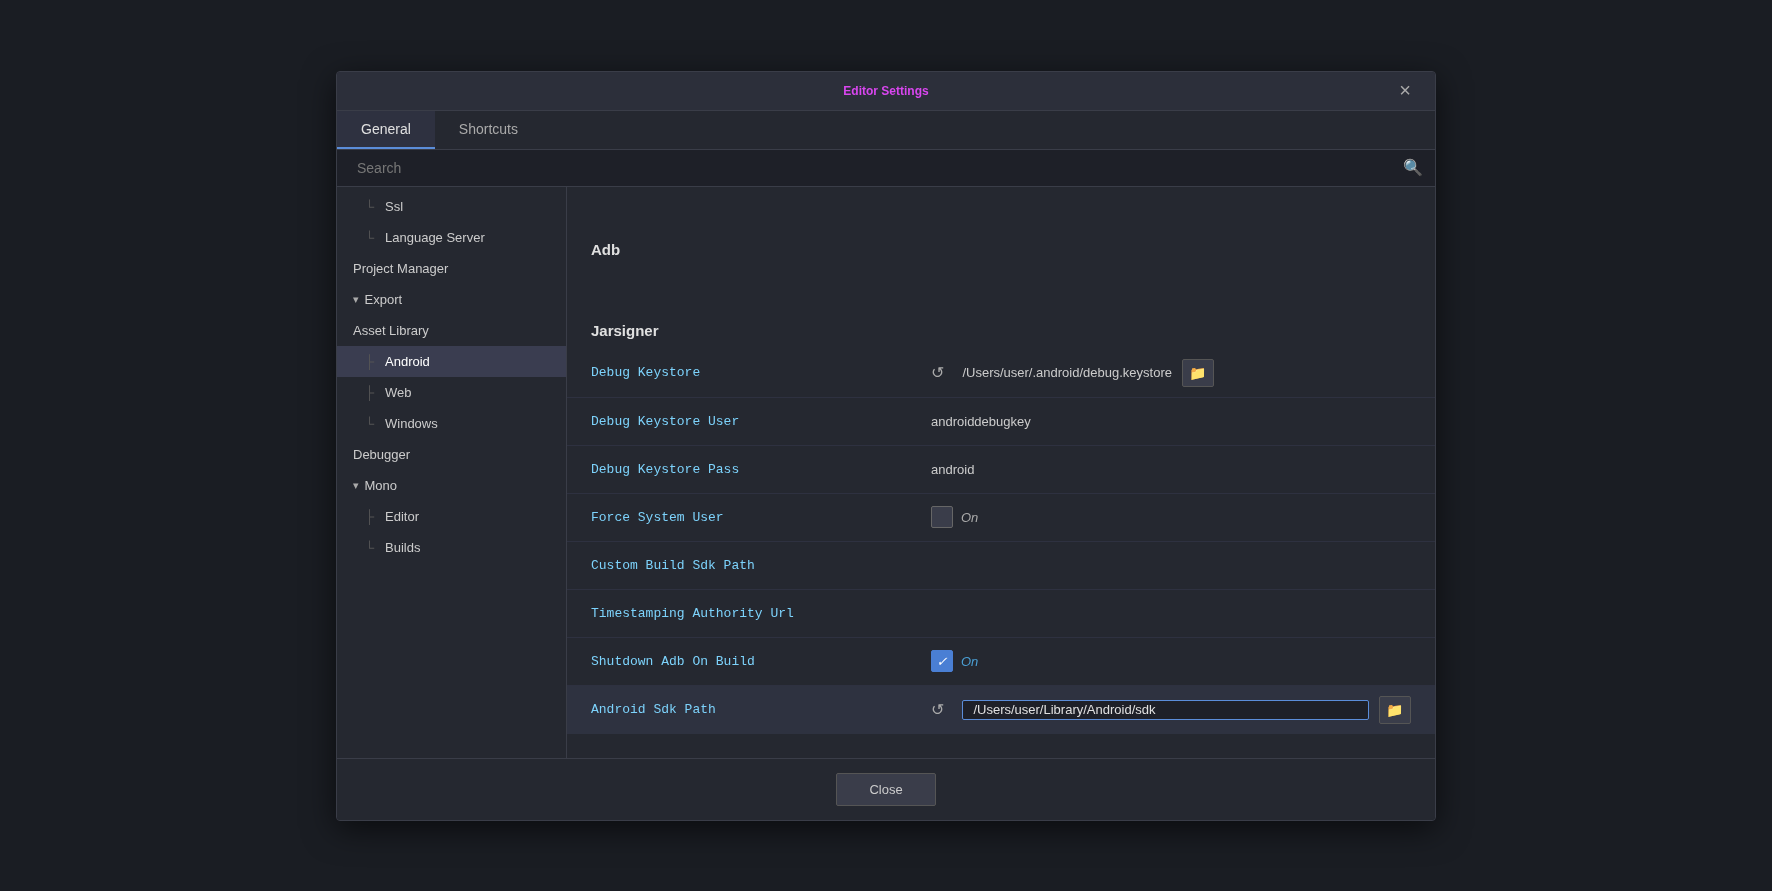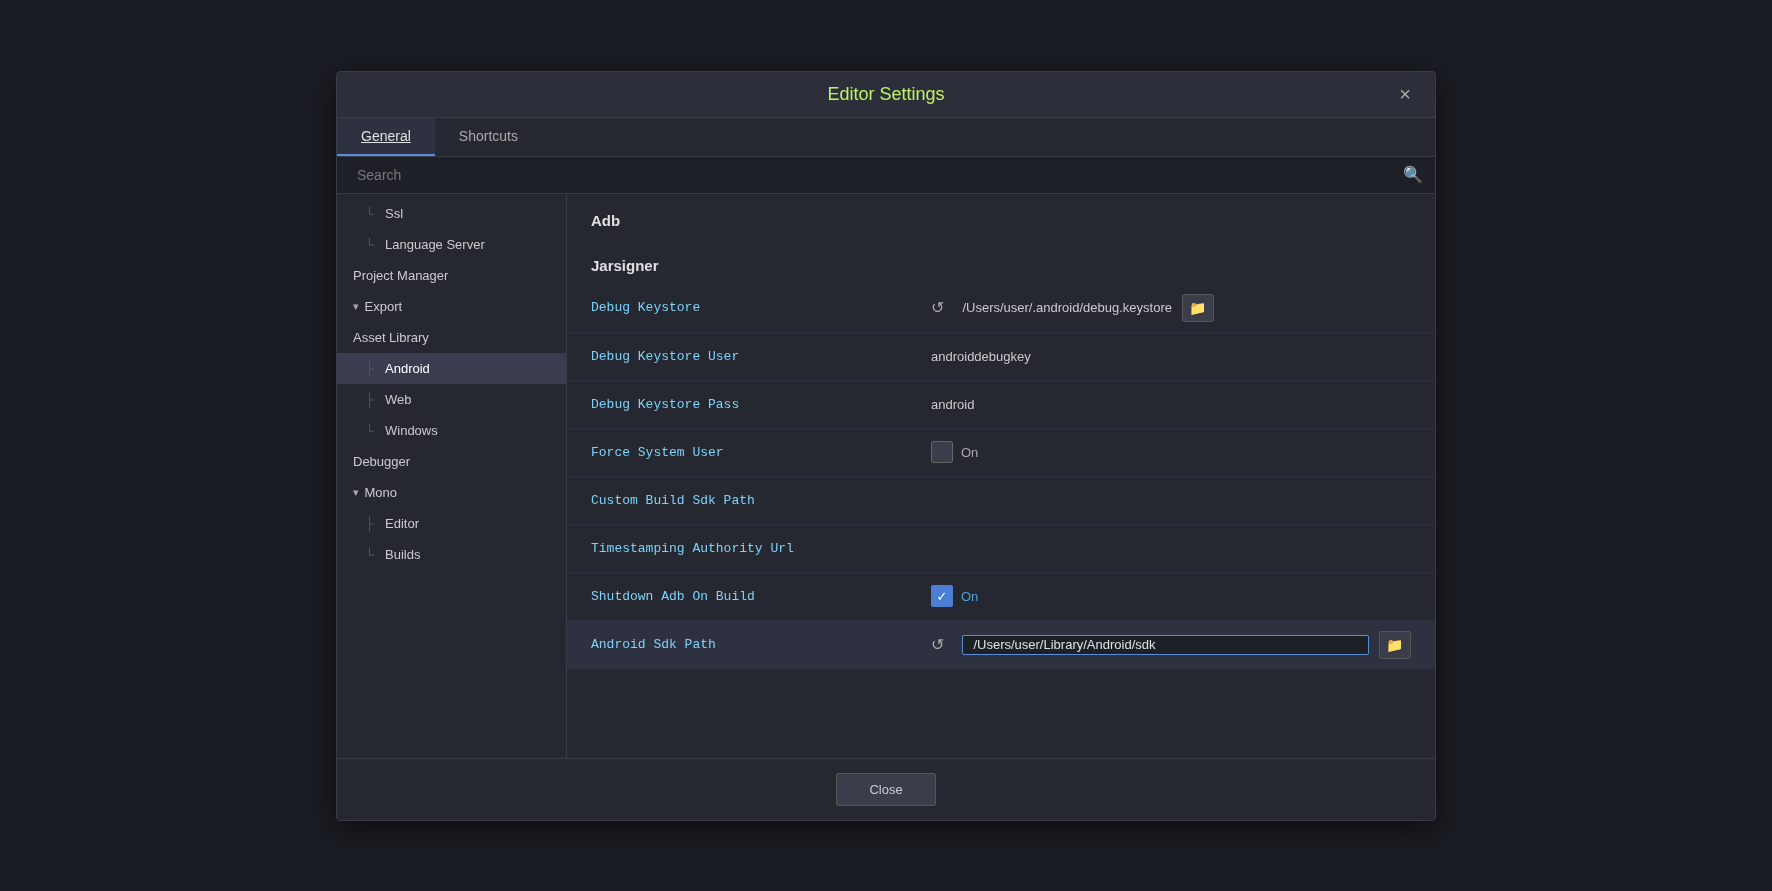--- a/index.html
+++ b/index.html
@@ -25,23 +25,23 @@
     .title-bar {
       background: #2c2f3a;
       display: flex;
       align-items: center;
       justify-content: center;
       padding: 12px 16px;
       border-bottom: 1px solid #3a3d48;
       position: relative;
     }
     .title-bar-title {
-      color: #bef264;
-      font-size: 18px;
-      font-weight: 400;
+      color: #d946ef;
+      font-size: 12px;
+      font-weight: 700;
     }
     .close-btn {
       position: absolute;
       right: 16px;
       top: 50%;
       transform: translateY(-50%);
       background: none;
       border: none;
       color: #aaa;
       font-size: 20px;
@@ -61,21 +61,20 @@
       padding: 10px 24px;
       color: #aaa;
       cursor: pointer;
       font-size: 14px;
       border-bottom: 2px solid transparent;
     }
     .tab.active {
       color: #e0e0e0;
       background: #2e3140;
       border-bottom: 2px solid #5b8dd9;
-      text-decoration: underline;
     }
     .search-bar {
       background: #1e2028;
       border-bottom: 1px solid #3a3d48;
       display: flex;
       align-items: center;
       padding: 0 12px;
     }
     .search-input {
       background: transparent;
@@ -138,20 +137,21 @@
       background: #252830;
     }
     .content-area::-webkit-scrollbar { width: 6px; }
     .content-area::-webkit-scrollbar-track { background: #252830; }
     .content-area::-webkit-scrollbar-thumb { background: #444; border-radius: 3px; }
     .settings-section-title {
       color: #e0e0e0;
       font-size: 15px;
       font-weight: 600;
       padding: 18px 24px 10px;
+      margin-top: 36px;
     }
     .setting-row {
       display: flex;
       align-items: center;
       padding: 10px 24px;
       border-bottom: 1px solid #2e3140;
       min-height: 48px;
     }
     .setting-row:last-child { border-bottom: none; }
     .setting-row.highlighted { background: #2e3240; }
@@ -192,20 +192,21 @@
       display: flex;
       align-items: center;
       justify-content: center;
       width: 32px;
       height: 28px;
     }
     .toggle-container {
       display: flex;
       align-items: center;
       gap: 8px;
+      font-style: italic;
     }
     .toggle-box {
       width: 22px;
       height: 22px;
       background: #3a3d4a;
       border: 1px solid #666;
       display: flex;
       align-items: center;
       justify-content: center;
       cursor: pointer;

